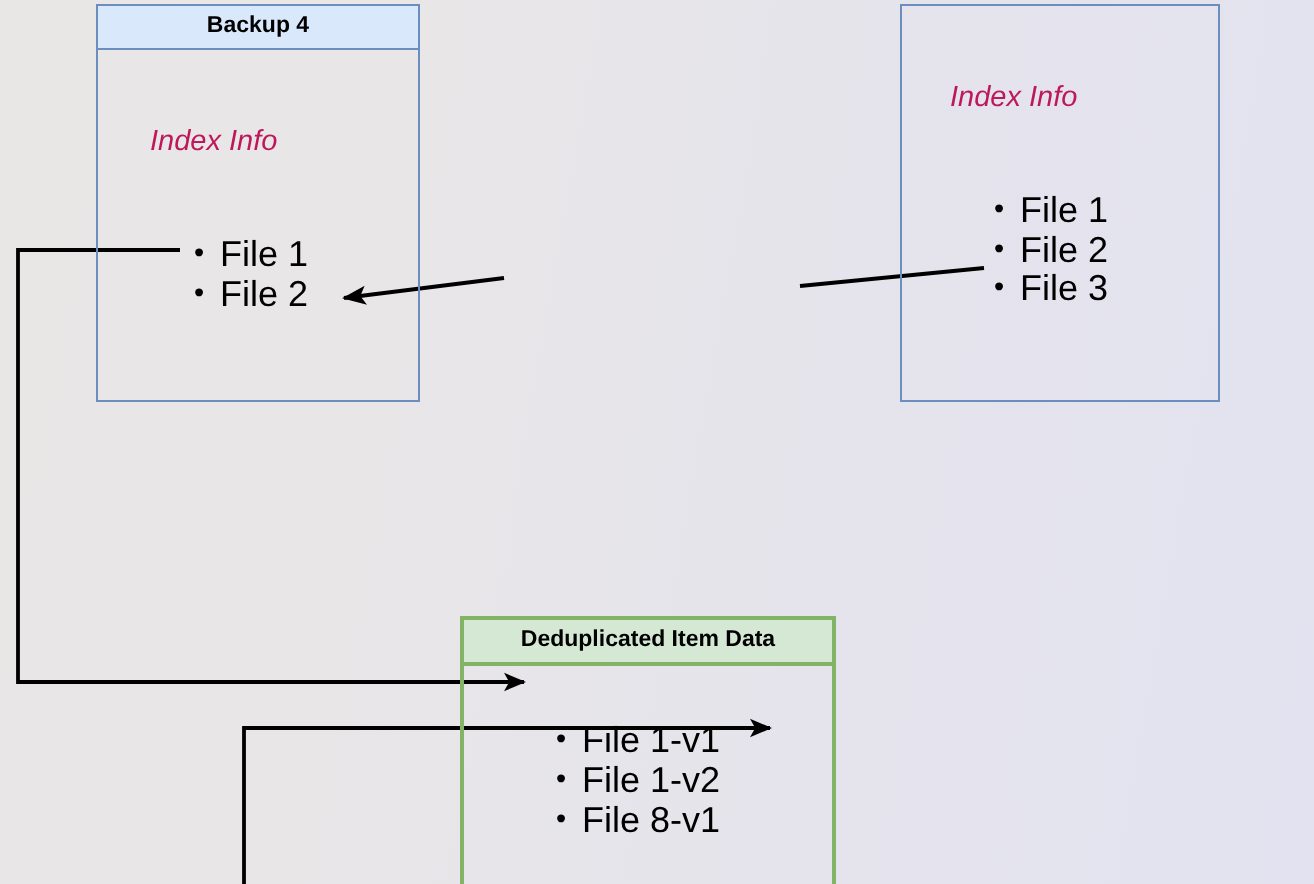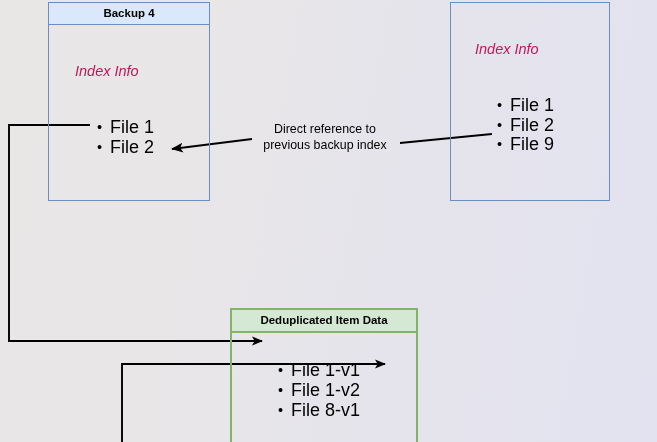--- a/index.html
+++ b/index.html
@@ -148,32 +148,30 @@
       </ul>
     </div>
   </div>
 
   <div class="node node-blue" style="left:450px; top:2px; width:160px; height:199px;">
     <div class="node-body">
       <div class="index-label" style="left:24px; top:38px;">Index Info</div>
       <ul class="file-list" style="left:46px; top:93px;">
         <li>File 1</li>
         <li>File 2</li>
-        <li>File 9</li>
+        <li>File 3</li>
       </ul>
     </div>
   </div>
 
   <div class="node node-green" style="left:230px; top:280px; width:188px; height:158px;margin-top:28px;">
     <div class="node-header">Deduplicated Item Data</div>
     <div class="node-body">
       <ul class="file-list list-wide" style="left:46px; top:28px;">
         <li>File 1-v1</li>
         <li>File 1-v2</li>
         <li>File 8-v1</li>
       </ul>
     </div>
   </div>
 
-  <div class="caption" style="left:252px; top:122px; width:146px;">Direct reference to
-previous backup index</div>
 
 </div>
 
 </body></html>

